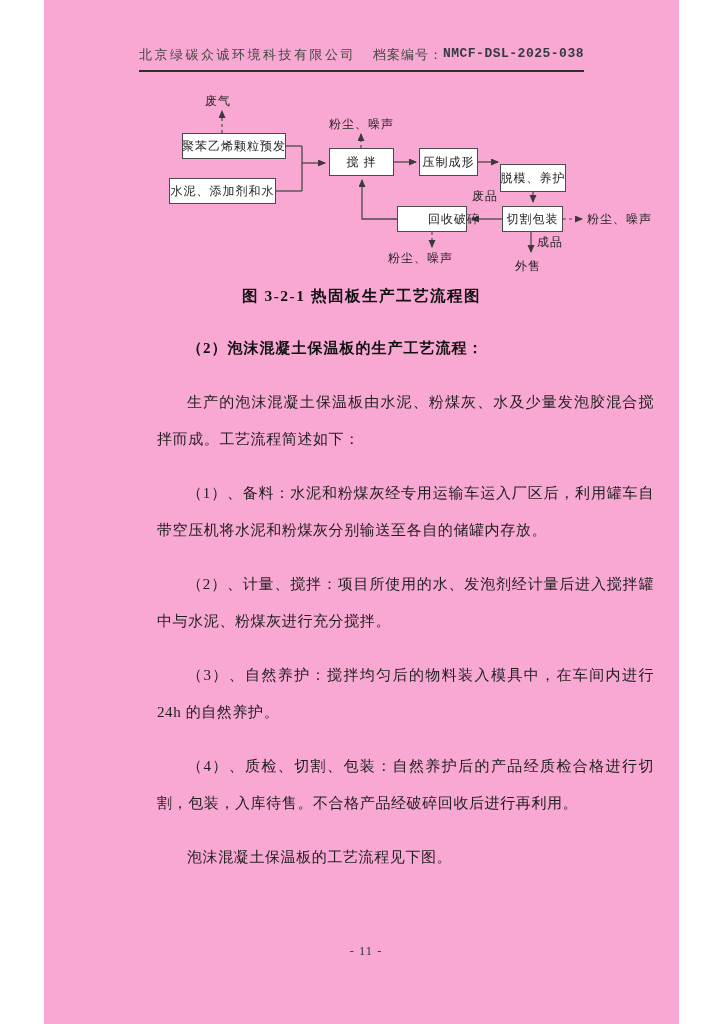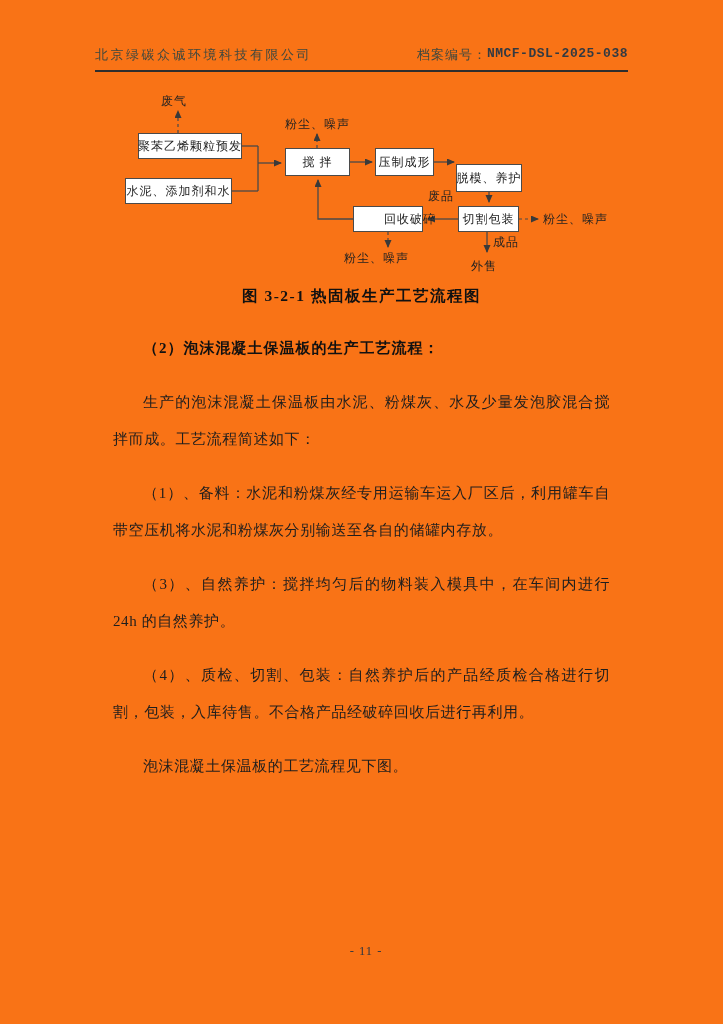--- a/index.html
+++ b/index.html
@@ -1,19 +1,19 @@
 <!DOCTYPE html>
 <html><head>
 <meta charset="utf-8">
 <style>
   * { margin:0; padding:0; box-sizing:border-box; }
   html,body { background:#ffffff; }
   .page {
-    position:relative; width:723px; height:1024px; margin:0 auto;
-    background:#f97316; overflow:hidden;
+    position:relative; width:635px; height:1024px; margin:0 auto;
+    background:#f9a8d4; overflow:hidden;
     font-family:"Liberation Serif","DejaVu Serif",serif;
     color:#2b2b2b;
   }
   
   .hdr {
     position:absolute; left:95px; right:95px; top:46px;
     display:flex; justify-content:space-between; align-items:flex-end;
     padding-bottom:6px; border-bottom:2px solid #2e2e2e;
     font-size:13px; color:#3d473f;
   }
@@ -103,20 +103,21 @@
     <span class="fc-lbl" style="left:398px; top:146px;">成品</span>
     <span class="fc-lbl" style="left:376px; top:170px;">外售</span>
   </div>
 
   <div class="caption">图 3-2-1 热固板生产工艺流程图</div>
 
   <div class="content">
     <p class="sec-heading">（2）泡沫混凝土保温板的生产工艺流程：</p>
     <p>生产的泡沫混凝土保温板由水泥、粉煤灰、水及少量发泡胶混合搅拌而成。工艺流程简述如下：</p>
     <p>（1）、备料：水泥和粉煤灰经专用运输车运入厂区后，利用罐车自带空压机将水泥和粉煤灰分别输送至各自的储罐内存放。</p>
+    <p>（2）、计量、搅拌：项目所使用的水、发泡剂经计量后进入搅拌罐中与水泥、粉煤灰进行充分搅拌。</p>
     <p>（3）、自然养护：搅拌均匀后的物料装入模具中，在车间内进行 24h 的自然养护。</p>
     <p>（4）、质检、切割、包装：自然养护后的产品经质检合格进行切割，包装，入库待售。不合格产品经破碎回收后进行再利用。</p>
     <p>泡沫混凝土保温板的工艺流程见下图。</p>
   </div>
 
   <div class="ftr">- 11 -</div>
 
 </div>
 
 </body></html>

